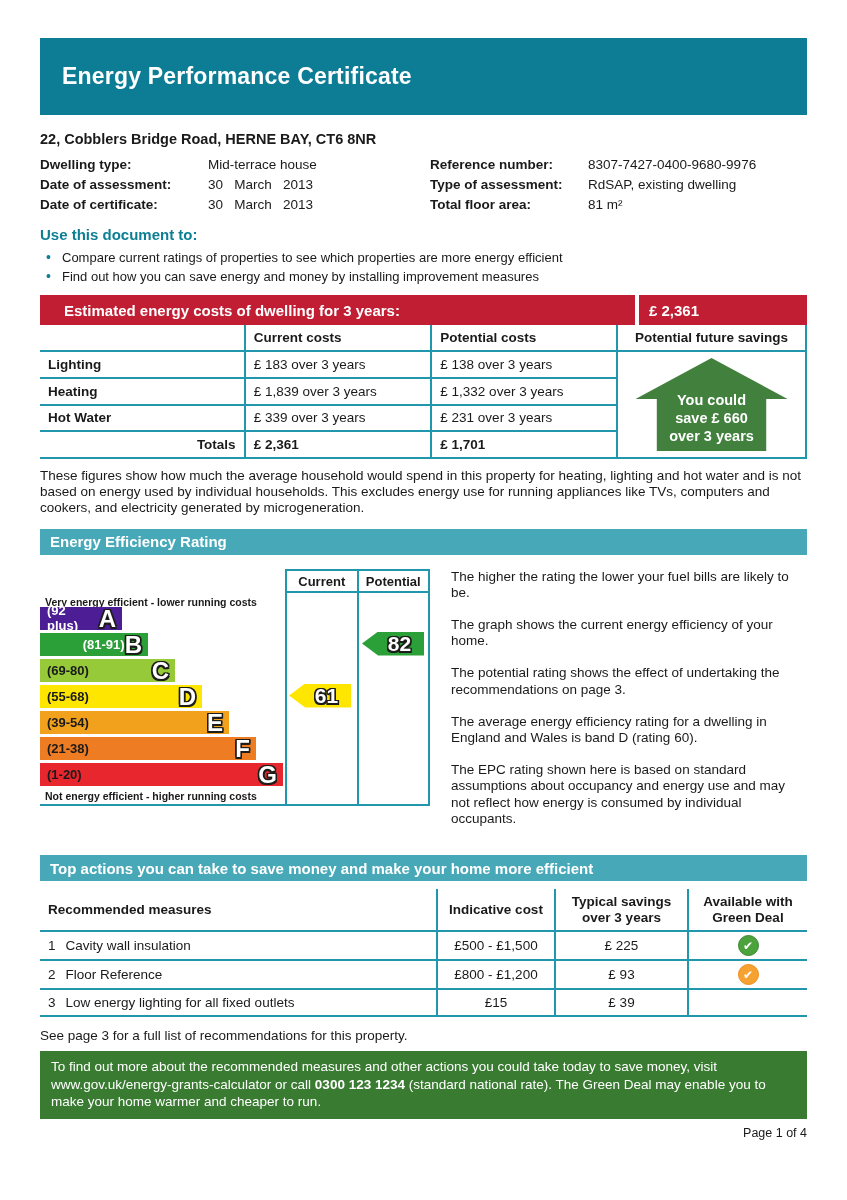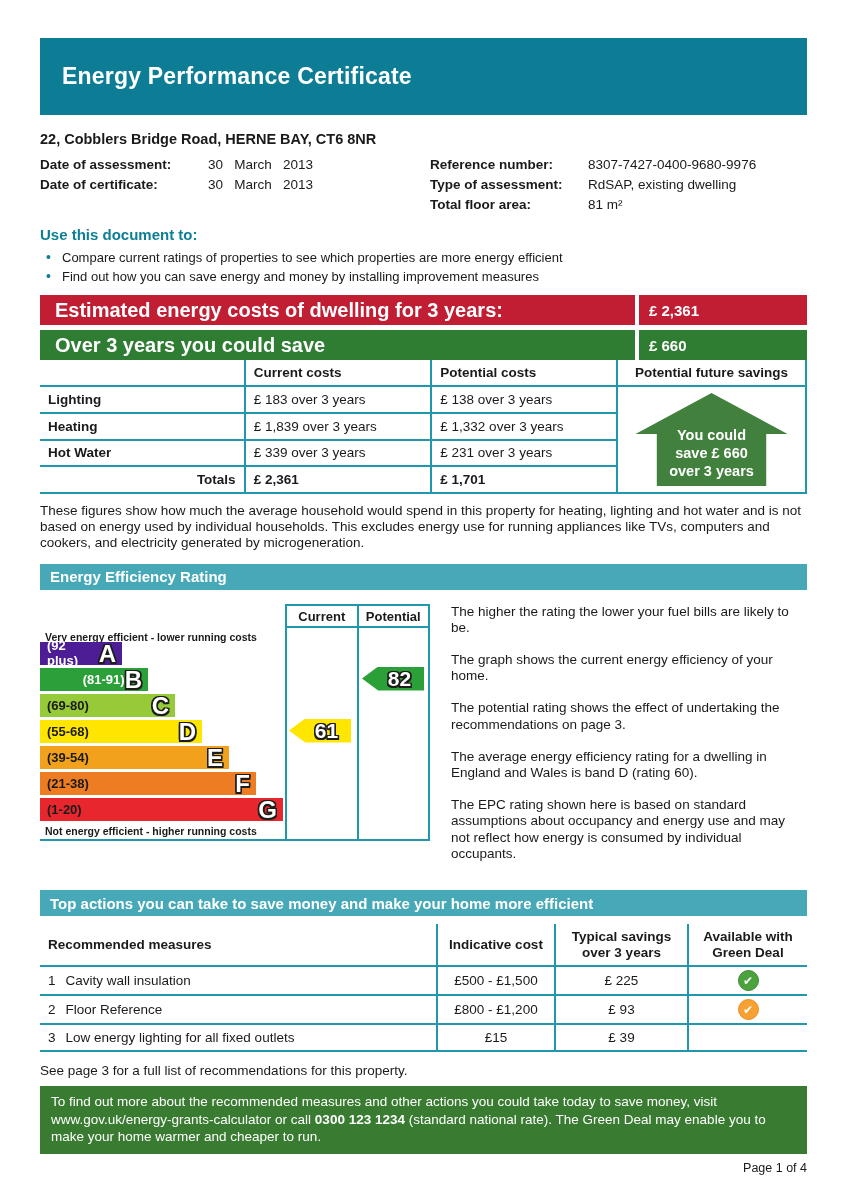--- a/index.html
+++ b/index.html
@@ -28,21 +28,21 @@
 
   
   .teal-head { margin-top:14px; font-size:15px; font-weight:bold; color:var(--heading-teal); }
   .bullets { margin-top:7px; display:flex; flex-direction:column; gap:4px; }
   .bullet-row { display:flex; font-size:13px; line-height:15px; }
   .dot { color:var(--heading-teal); font-size:14px; width:22px; padding-left:6px; }
 
   
   .bars { margin-top:11px; display:flex; flex-direction:column; gap:5px; }
   .bar { display:flex; gap:4px; height:30px; }
-  .bar .bar-label { flex:1; color:#fff; font-size:20px; font-weight:bold; display:flex; align-items:center; padding-left:15px; }
+  .bar .bar-label { flex:1; color:#fff; font-size:15px; font-weight:bold; display:flex; align-items:center; padding-left:24px; }
   .bar .bar-value { width:168px; color:#fff; font-size:15px; font-weight:bold; display:flex; align-items:center; padding-left:10px; }
 
   
   .section-bar { margin-top:12px; height:26px; background:var(--section-teal); color:#fff;
     font-size:15px; font-weight:bold; display:flex; align-items:center; padding-left:10px; }
 
   
   table { border-collapse:collapse; width:767px; font-size:13.5px; }
   .costs td, .costs th { border:2px solid var(--border-teal); padding:4px 8px; text-align:left; vertical-align:middle; }
   .costs th { border-top:none; font-weight:bold; }
@@ -124,20 +124,24 @@
 
     <div class="banner">
       <h1>Energy Performance Certificate</h1>
     </div>
 
     <div class="address">22, Cobblers Bridge Road, HERNE BAY, CT6 8NR</div>
 
     <div class="prop">
       <div class="prop-col left">
         <div class="prop-row">
+          <span class="lbl">Dwelling type:</span>
+          <span class="val">Mid-terrace house</span>
+        </div>
+        <div class="prop-row">
           <span class="lbl">Date of assessment:</span>
           <span class="val pre">30   March   2013</span>
         </div>
         <div class="prop-row">
           <span class="lbl">Date of certificate:</span>
           <span class="val pre">30   March   2013</span>
         </div>
       </div>
       <div class="prop-col right">
         <div class="prop-row">
@@ -164,24 +168,20 @@
       <div class="bullet-row">
         <span class="dot">•</span>
         <span>Find out how you can save energy and money by installing improvement measures</span>
       </div>
     </div>
 
     <div class="bars">
       <div class="bar" style="--bar:var(--cost-red)">
         <div class="bar-label" style="background:var(--cost-red)">Estimated energy costs of dwelling for 3 years:</div>
         <div class="bar-value" style="background:var(--cost-red)">£ 2,361</div>
-      </div>
-      <div class="bar">
-        <div class="bar-label" style="background:var(--save-green)">Over 3 years you could save</div>
-        <div class="bar-value" style="background:var(--save-green)">£ 660</div>
       </div>
     </div>
 
 
     <table class="costs">
       <tbody>
         <tr class="row-h">
           <th class="c0 blank"></th>
           <th class="c1">Current costs</th>
           <th class="c2">Potential costs</th>

